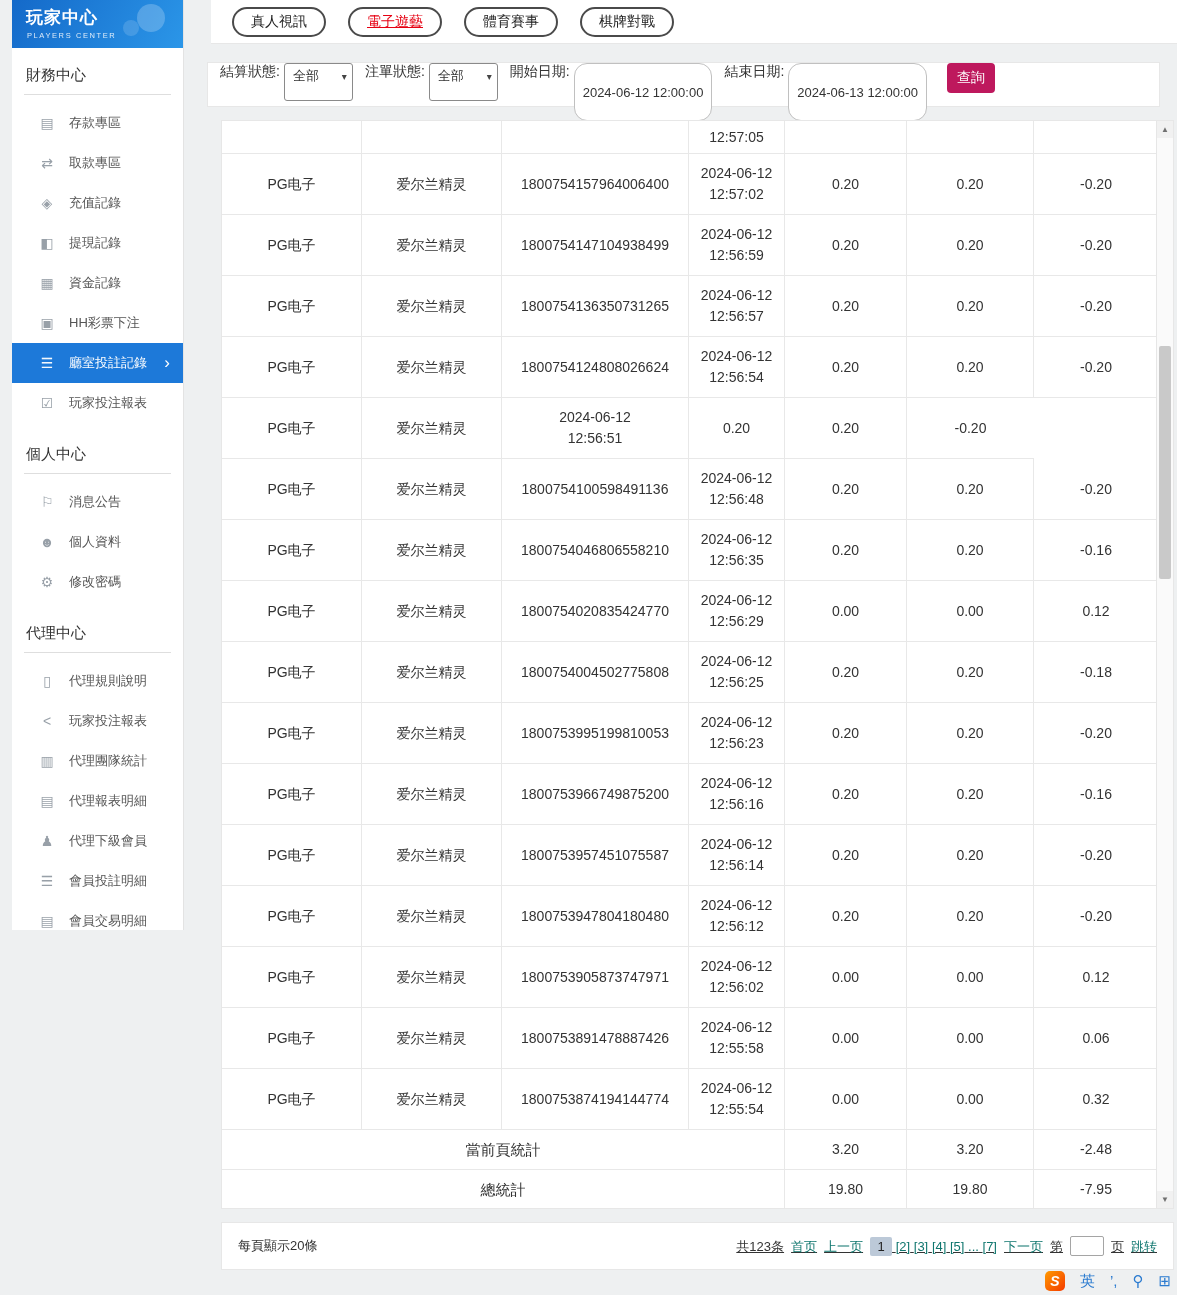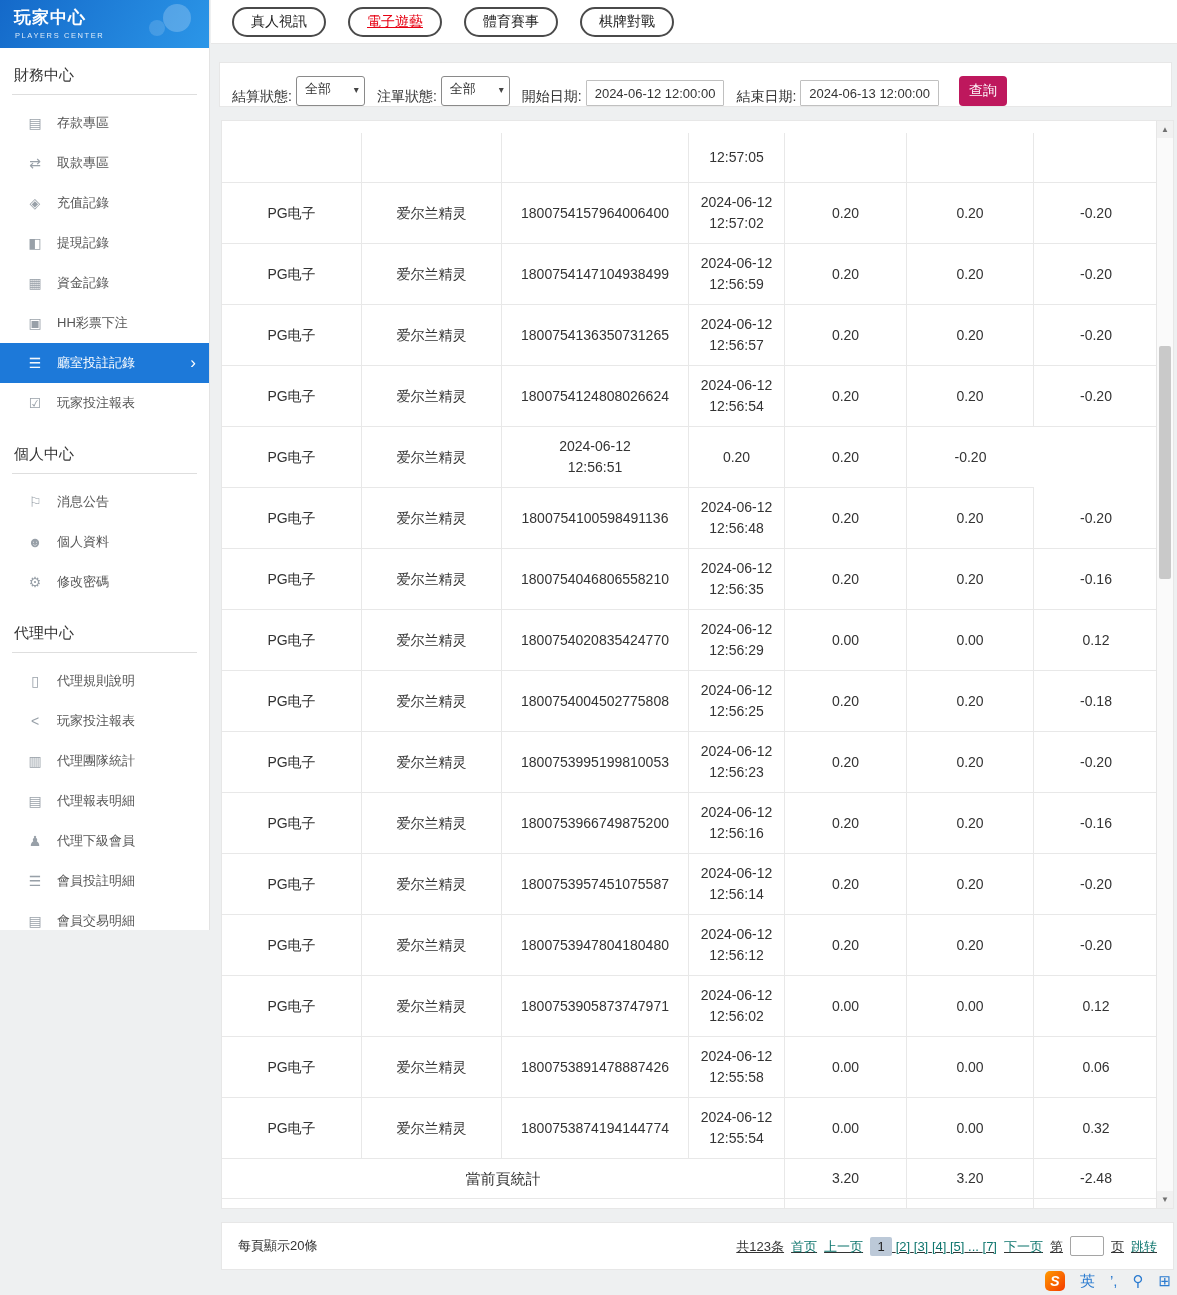--- a/index.html
+++ b/index.html
@@ -3,51 +3,51 @@
 <meta charset="utf-8">
 <style>
   html,body{margin:0;padding:0;}
   body{
     width:1177px;height:1295px;position:relative;overflow:hidden;
     background:#eef0f1;
     font-family:"Liberation Sans","DejaVu Sans",sans-serif;
     color:#333;
   }
   
-  .sidebar{position:absolute;left:0;top:0;width:210px;height:930px;background:#fff;border-right:1px solid #e3e3e3;box-sizing:border-box;}
+  .sidebar{position:absolute;left:12px;top:0;width:172px;height:930px;background:#fff;border-right:1px solid #e3e3e3;box-sizing:border-box;}
   .side-header{height:48px;background:linear-gradient(120deg,#1469c9,#2b96e8);position:relative;overflow:hidden;}
   .side-title{color:#fff;font-size:17px;font-weight:bold;padding:6px 0 0 14px;letter-spacing:1px;}
   .side-subtitle{color:rgba(255,255,255,.85);font-size:7.5px;letter-spacing:1.6px;padding:2px 8px 0 15px;}
   .deco{position:absolute;border-radius:50%;background:rgba(255,255,255,.22);}
   .deco.c1{width:28px;height:28px;right:18px;top:4px;}
   .deco.c2{width:16px;height:16px;right:44px;top:20px;background:rgba(255,255,255,.15);}
   .side-heading{margin:0 12px;padding:18px 0 9px 2px;font-size:15px;color:#333;border-bottom:1px solid #dedede;}
   .side-list{padding:8px 0 4px 0;}
   .side-item{height:40px;display:flex;align-items:center;padding-left:26px;position:relative;font-size:13px;color:#555;box-sizing:border-box;cursor:pointer;}
   .side-icon{width:18px;margin-right:13px;color:#98a0a8;font-size:14px;text-align:center;flex:0 0 18px;}
   .side-item.active{background:#1d79d9;color:#fff;}
   .side-item.active .side-icon{color:rgba(255,255,255,.95);}
   .side-chevron{position:absolute;right:13px;top:50%;transform:translateY(-50%);font-size:17px;color:#fff;}
   
   .tabsbar{position:absolute;left:211px;top:0;width:966px;height:44px;background:#fff;border-bottom:1px solid #e7e7e7;box-sizing:border-box;display:flex;align-items:center;padding-left:21px;}
   .tab{background:#fff;border:2px solid #4a4a4a;border-radius:17px;height:30px;padding:0 17px;margin-right:22px;font-size:14px;color:#222;font-family:inherit;cursor:pointer;}
   .tab.active{color:#e60012;text-decoration:underline;}
   
-  .filterbar{position:absolute;left:219px;top:62px;width:953px;height:45px;background:#fff;border:1px solid #e7e7e7;box-sizing:border-box;display:flex;align-items:flex-end;padding-left:12px;}
+  .filterbar{position:absolute;left:207px;top:62px;width:953px;height:45px;background:#fff;border:1px solid #e7e7e7;box-sizing:border-box;display:flex;align-items:flex-start;padding-left:12px;}
   .flabel{font-size:14px;color:#333;margin-right:4px;}
-  .fselect{width:54px;height:24px;border:1px solid #8a8a8a;border-radius:3px;background:#fff;display:flex;align-items:center;justify-content:space-between;padding:0 5px 4px 8px;font-size:13px;margin-right:12px;cursor:pointer;}
+  .fselect{width:54px;height:24px;border:1px solid #8a8a8a;border-radius:3px;background:#fff;display:flex;align-items:center;justify-content:space-between;padding:0 5px 12px 8px;font-size:13px;margin-right:12px;cursor:pointer;}
   .fselect .caret{font-size:10px;color:#444;}
-  .finput{height:24px;border:1px solid #c0c0c0;border-radius:1px;background:#fff;display:flex;align-items:center;padding:0 8px;font-size:13px;color:#333;margin-right:12px;white-space:nowrap;}
+  .finput{height:24px;border:1px solid #c0c0c0;border-radius:13px;background:#fff;display:flex;align-items:center;padding:16px 8px;font-size:13px;color:#333;margin-right:12px;white-space:nowrap;}
   .search-btn{margin-left:8px;width:48px;height:30px;background:#be185d;color:#fff;border:none;border-radius:4px;font-size:14px;font-family:inherit;cursor:pointer;}
   
   .tablepanel{position:absolute;left:221px;top:120px;width:953px;height:1089px;background:#fff;border:1px solid #e7e7e7;box-sizing:border-box;}
   .tablewrap{position:absolute;left:0;top:0;width:936px;height:100%;overflow:hidden;}
   .trow{display:grid;grid-template-columns:140px 140px 187px 96px 122px 127px 124px;}
   .trow .tcell{height:61px;}
-  .trow.partial .tcell{height:50px;margin-top:12px;}
+  .trow.partial .tcell{height:33px;}
   .tcell{border-right:1px solid #e8e8e8;border-bottom:1px solid #e8e8e8;display:flex;align-items:center;justify-content:center;font-size:14px;color:#333;text-align:center;box-sizing:border-box;flex-direction:column;line-height:21px;}
   .trow .tcell:last-child, .srow .tcell:last-child{border-right:none;}
   .srow{display:grid;grid-template-columns:563px 122px 127px 124px;}
   .srow .tcell{height:40px;}
   .srow .slabel{font-size:15px;font-weight:500;}
   
   .scrollbar{position:absolute;right:0;top:0;width:17px;height:100%;background:#fafafa;border-left:1px solid #e6e6e6;box-sizing:border-box;}
   .sb-btn{position:absolute;left:0;width:16px;height:17px;display:flex;align-items:center;justify-content:center;font-size:8px;color:#707070;background:#f1f1f1;cursor:pointer;}
   .sb-btn.up{top:0;}
   .sb-btn.down{bottom:0;}

